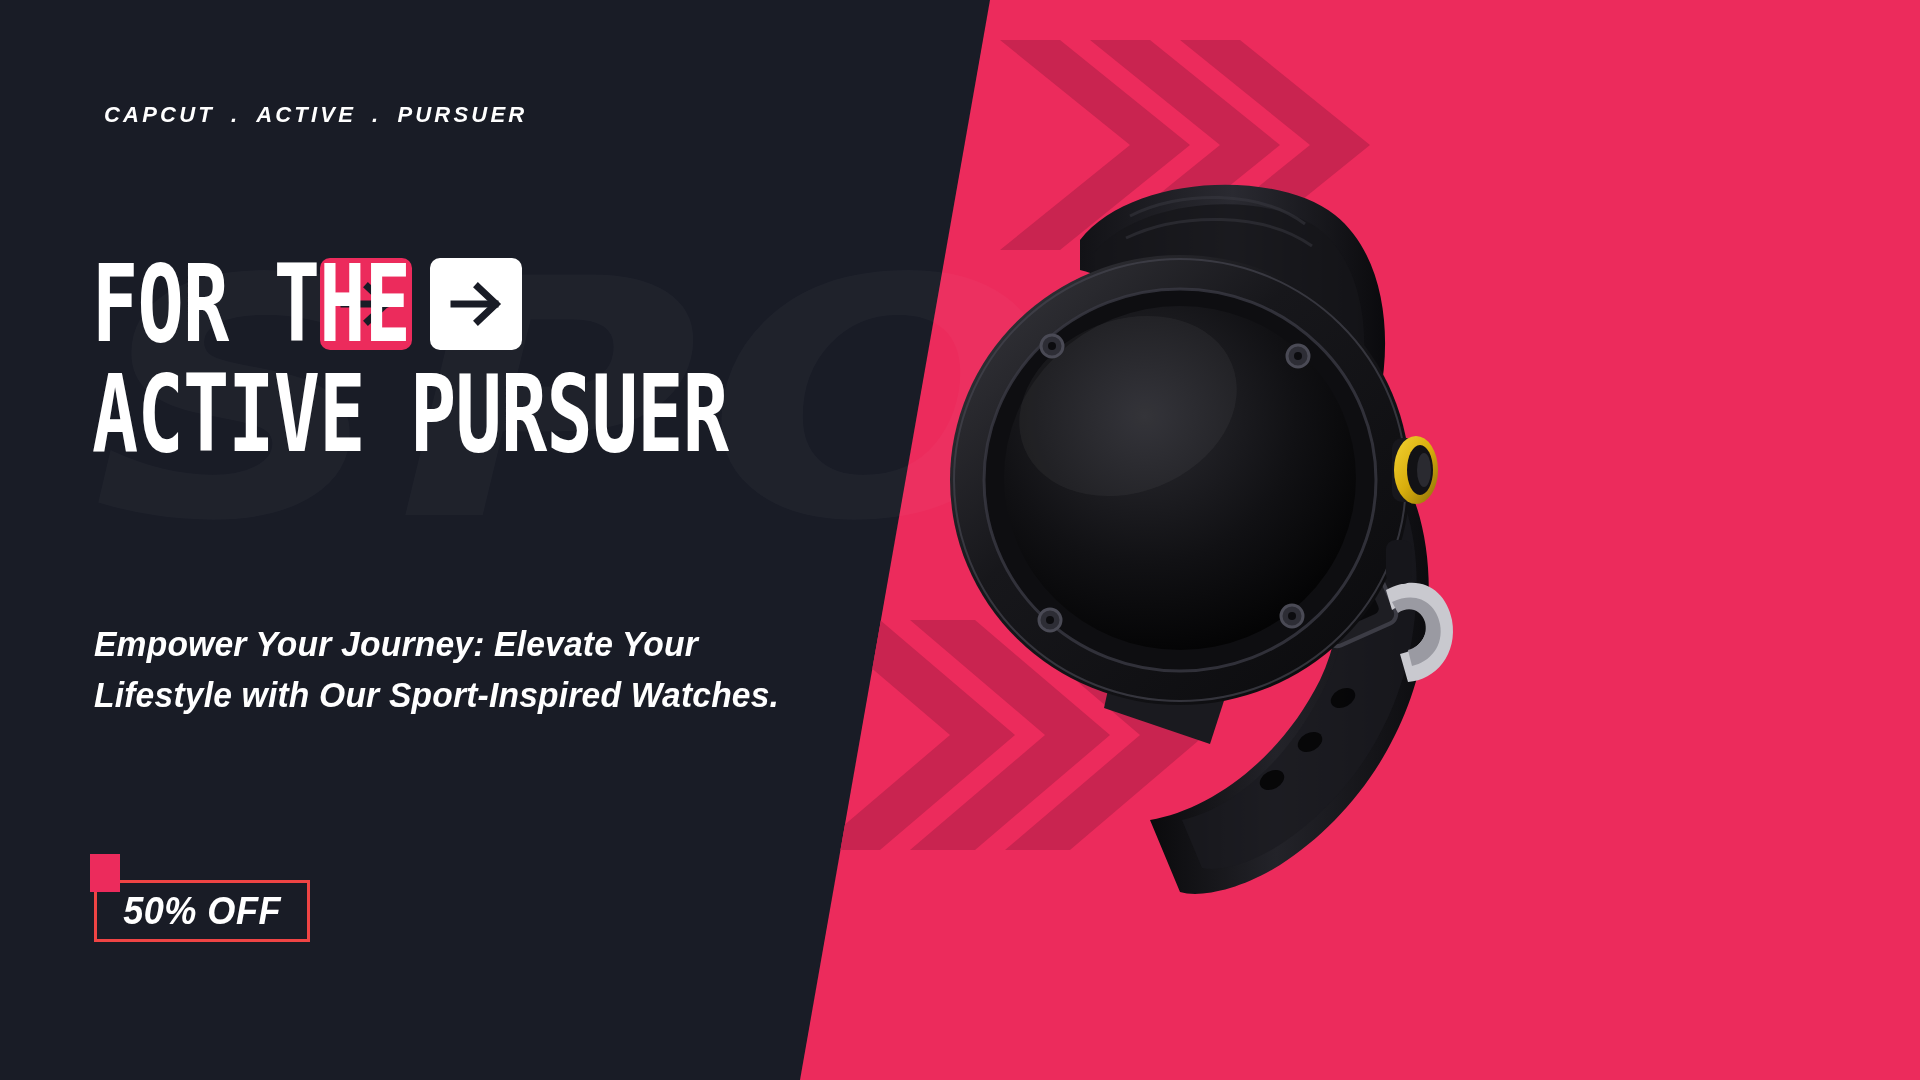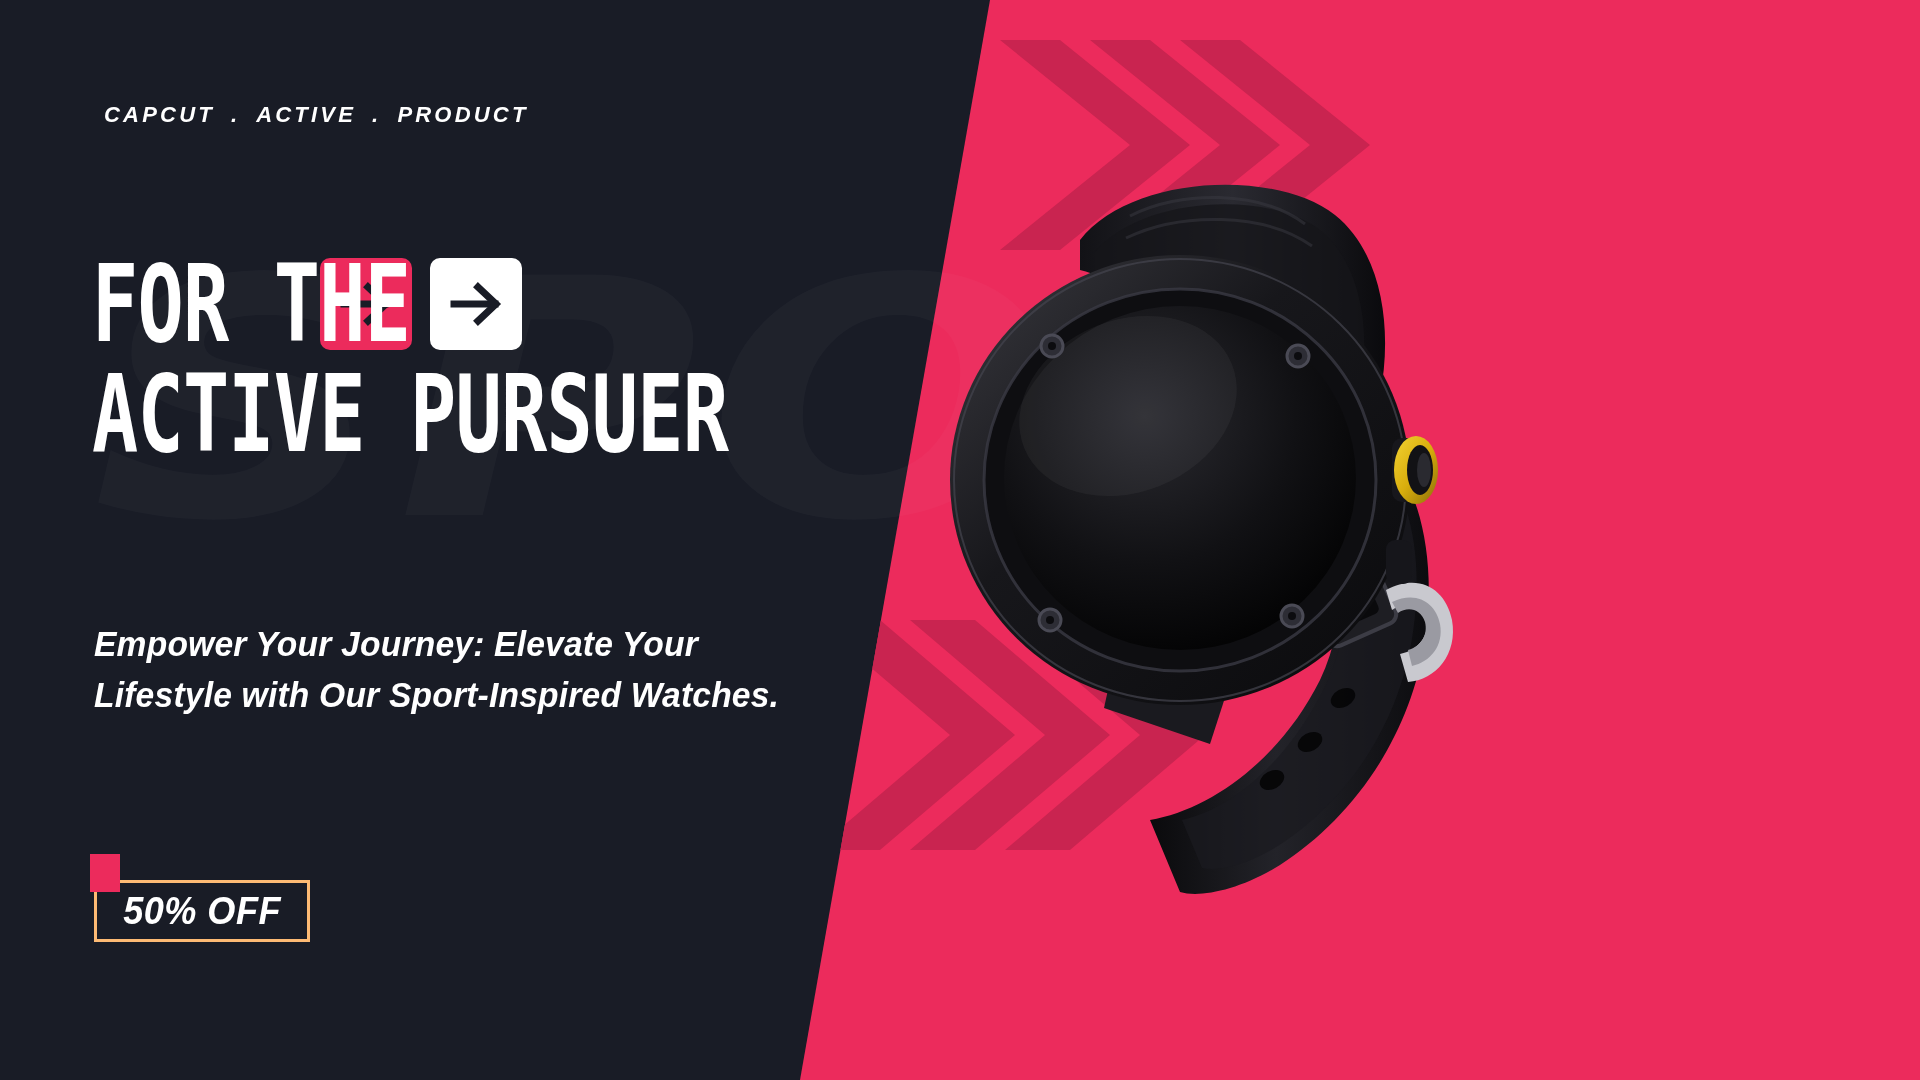--- a/index.html
+++ b/index.html
@@ -74,21 +74,21 @@
     font-style:italic; font-weight:700;
     font-size:35px; line-height:1.46; color:#ffffff;
     letter-spacing:0.2px;
     transform:scaleX(0.96); transform-origin:left top;
   }
 
   
   .badges{ position:absolute; left:94px; top:880px; display:flex; gap:18px; align-items:flex-start; }
   .badge{ position:relative; }
   .badge-box{
-    border:3px solid #fdba74;
+    border:3px solid #ef4444;
     height:62px;
     display:flex; align-items:center; justify-content:center;
     padding:0 22px;
   }
   .badge-label{
     font-style:italic; font-weight:700;
     font-size:38px; color:#ffffff; white-space:nowrap;
     letter-spacing:0.5px;
     transform:scaleX(0.95); transform-origin:center;
   }
@@ -215,21 +215,21 @@
 
       <rect x="506" y="420" width="26" height="44" rx="9" fill="#16161b"></rect>
     </svg>
   </div>
 
   <nav class="nav">
     <a class="nav-item" href="#">CAPCUT</a>
     <span class="nav-dot">.</span>
     <a class="nav-item" href="#">ACTIVE</a>
     <span class="nav-dot">.</span>
-    <a class="nav-item" href="#">PRODUCT</a>
+    <a class="nav-item" href="#">PURSUER</a>
   </nav>
 
   <div class="headline">
     <div class="hl-row">
       <div class="hl-text">FOR THE</div>
       <div class="arrow-btns">
         <div class="abtn pink">
           <span>
             <svg width="56" height="56" viewBox="0 0 56 56" aria-hidden="true">
               <path d="M6 28 H47" stroke="#191c26" stroke-width="7" stroke-linecap="square" fill="none"></path>

